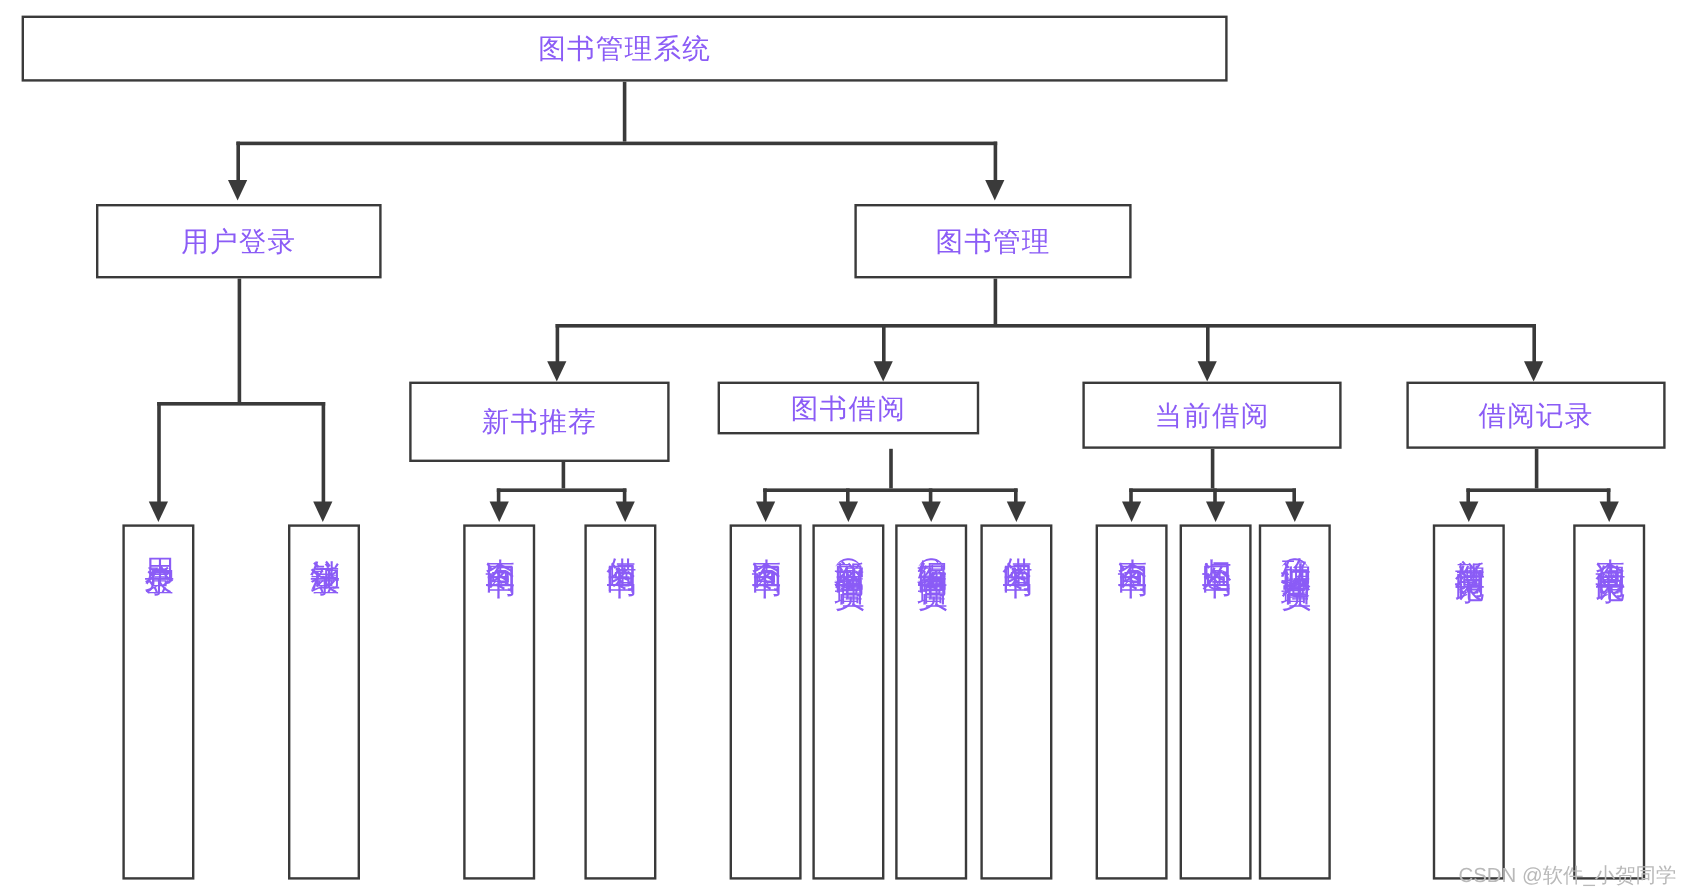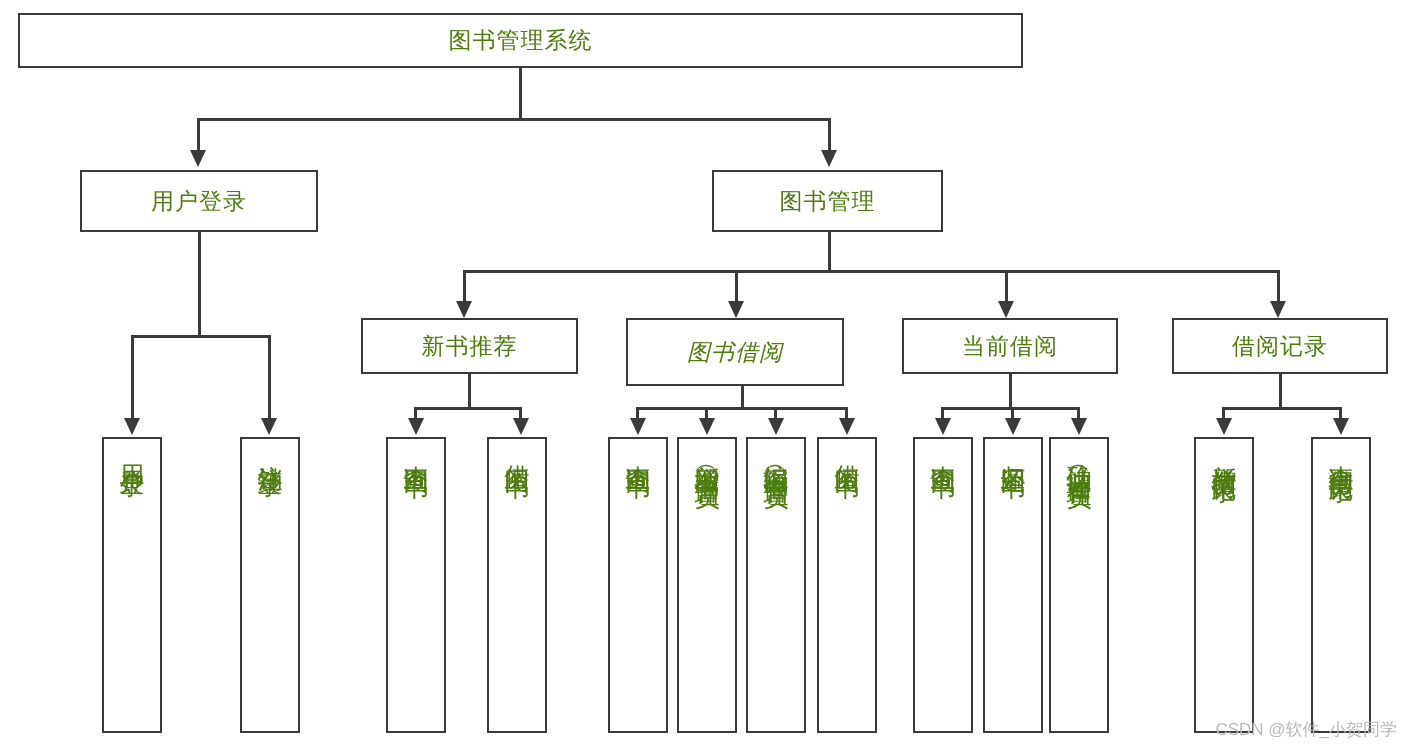--- a/index.html
+++ b/index.html
@@ -21,21 +21,21 @@
     align-items:center;
     justify-content:center;
     color:#2b2b2b;
     z-index:2;
   }
   .node .lbl{
     font-size:23px;
     letter-spacing:1px;
     line-height:1.15;
     white-space:nowrap;
-    color:#4d7c0f;
+    color:#8b5cf6;
   }
 
   
   .leaf .lbl{
     writing-mode:vertical-rl;
     text-orientation:upright;
     font-size:25px;
     letter-spacing:3px;
     white-space:normal;
     line-height:1.0;
@@ -106,24 +106,24 @@
   <div class="seg hseg" style="left:463px;top:270px;width:817px;height:3px;"></div>
   <div class="seg vseg" style="left:463px;top:270px;width:3px;height:33px;"></div>
   <div class="arrow" style="left:456px;top:301px;"></div>
   <div class="seg vseg" style="left:735px;top:270px;width:3px;height:33px;"></div>
   <div class="arrow" style="left:728px;top:301px;"></div>
   <div class="seg vseg" style="left:1005px;top:270px;width:3px;height:33px;"></div>
   <div class="arrow" style="left:998px;top:301px;"></div>
   <div class="seg vseg" style="left:1277px;top:270px;width:3px;height:33px;"></div>
   <div class="arrow" style="left:1270px;top:301px;"></div>
 
-  <div class="node" style="left:361px;top:318px;width:217px;height:56px;">
+  <div class="node" style="left:341px;top:318px;width:217px;height:67px;">
     <span class="lbl">新书推荐</span>
   </div>
-  <div class="node" style="left:626px;top:318px;width:218px;height:68px;font-style:italic;">
+  <div class="node" style="left:598px;top:318px;width:218px;height:44px;">
     <span class="lbl">图书借阅</span>
   </div>
   <div class="node" style="left:1172px;top:318px;width:216px;height:56px;">
     <span class="lbl">借阅记录</span>
   </div>
   <div class="node" style="left:902px;top:318px;width:216px;height:56px;">
     <span class="lbl">当前借阅</span>
   </div>
 
   <div class="seg vseg" style="left:468px;top:374px;width:3px;height:33px;"></div>

